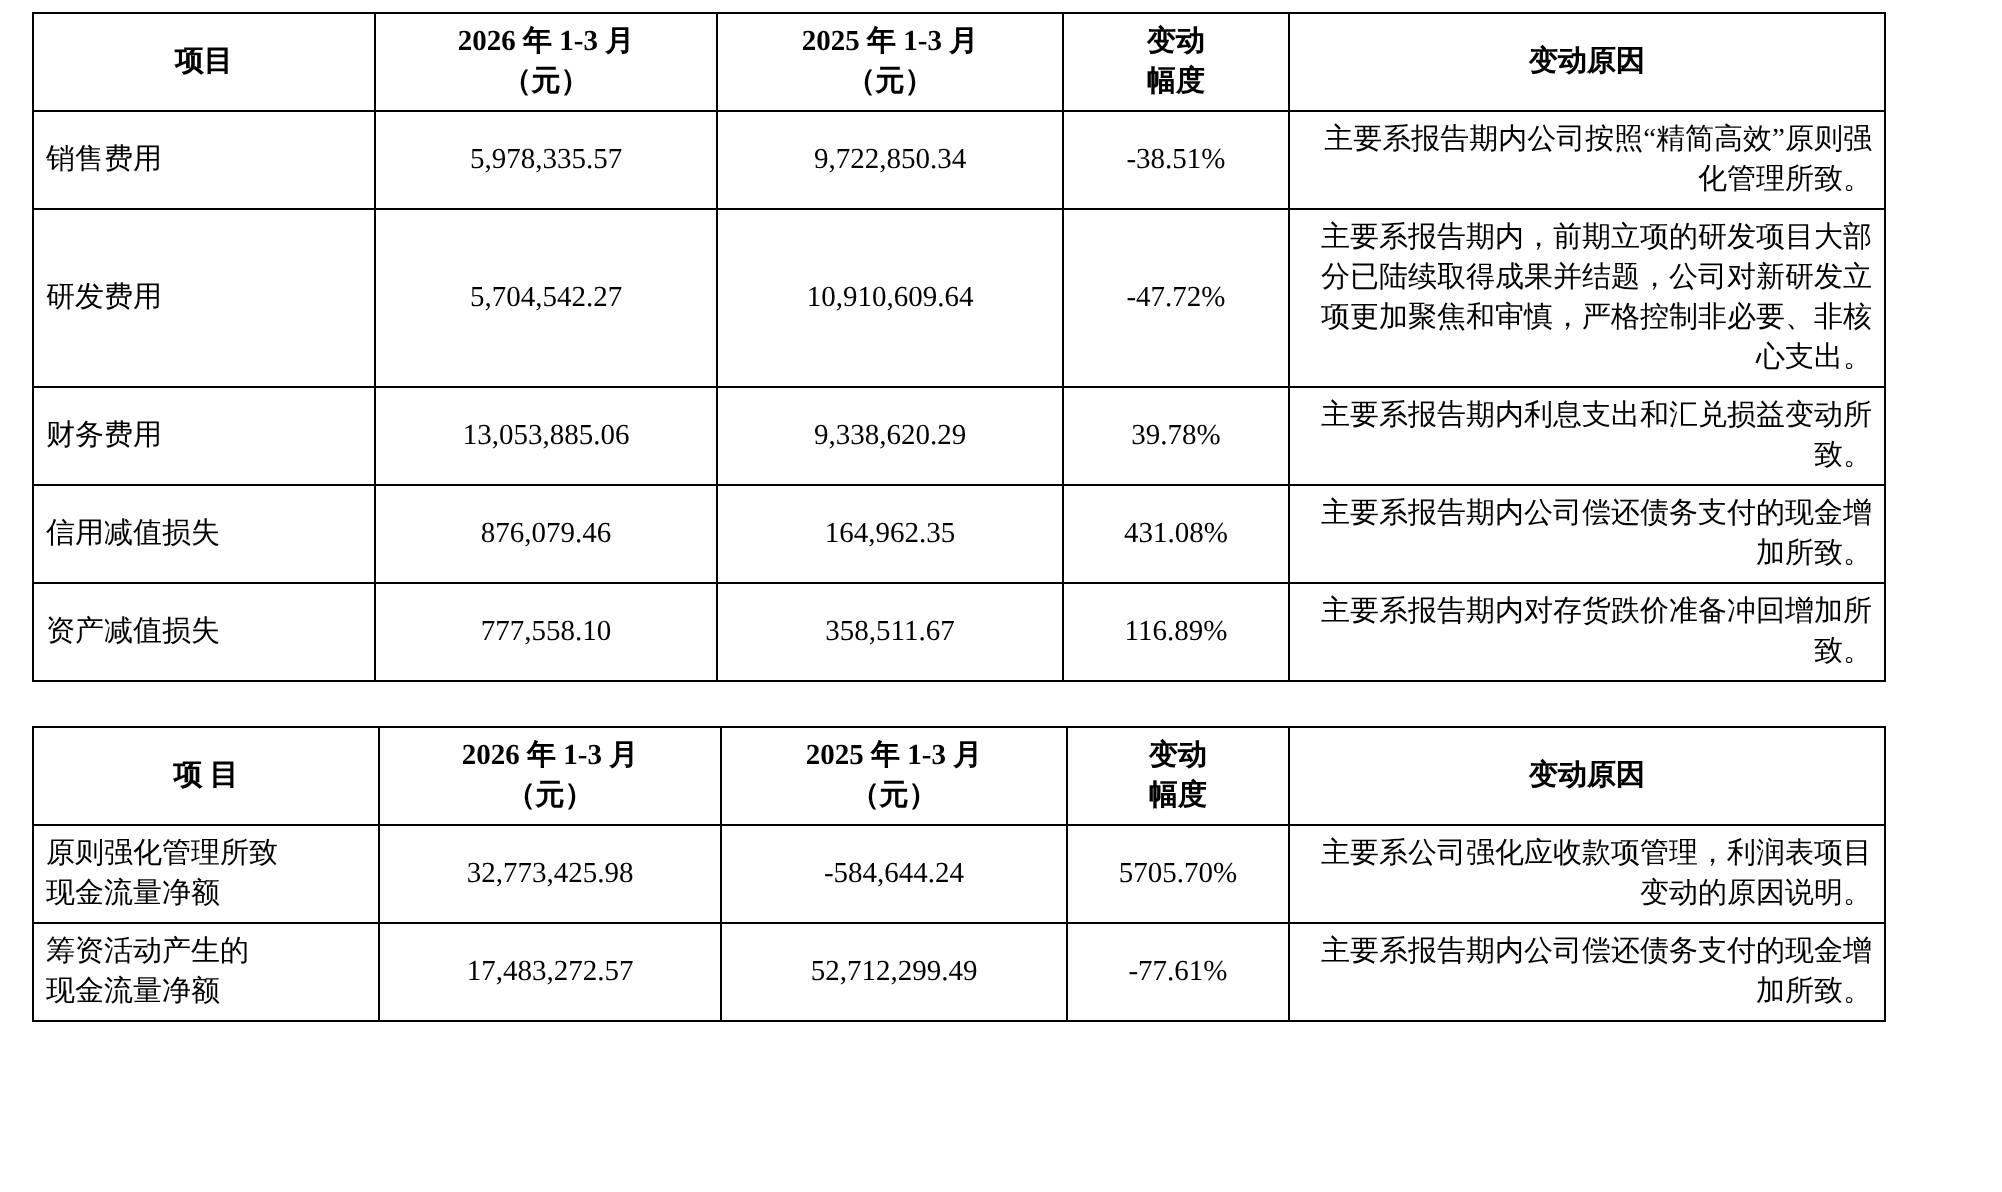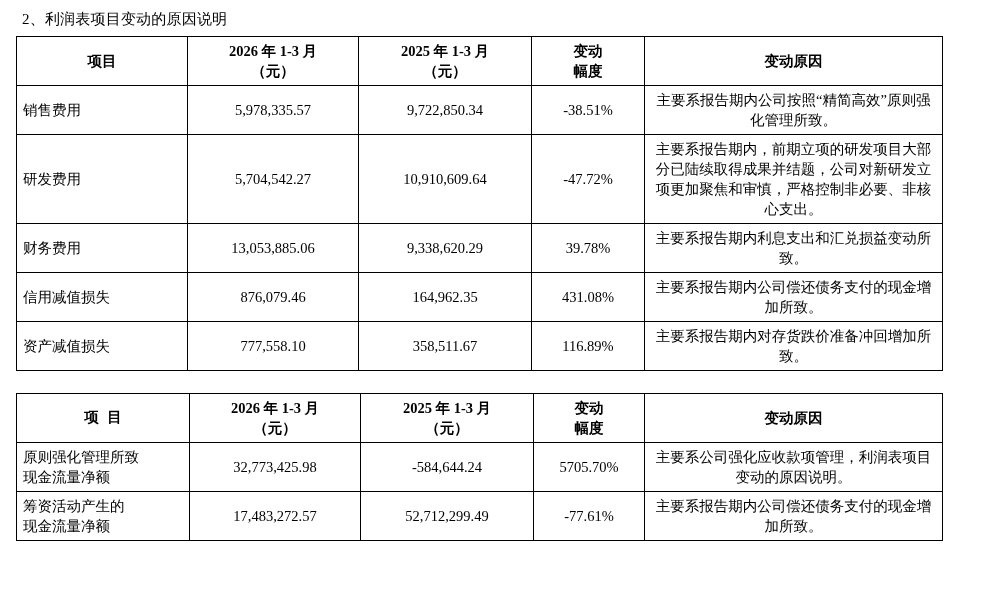--- a/index.html
+++ b/index.html
@@ -45,36 +45,35 @@
   table.doc-table th {
     font-weight: bold;
     text-align: center;
   }
   .c-item   { width: 158px; text-align: left; }
   .c-cur    { width: 158px; text-align: center; margin-top: 45px; }
   .c-prev   { width: 160px; text-align: center; }
   .c-rate   { width: 100px; text-align: center; }
   .c-reason { text-align: left; }
   .num { text-align: center; }
-  .reason { text-align: center; }
+  .reason { text-align: right; }
   .hdr-two-line { line-height: 20px; }
   .spacer { height: 22px; }
   .t2 td, .t2 th { padding-top: 5px; padding-bottom: 5px; }
   .t2 .c-item { width: 160px; }
   .t2 .c-cur { width: 158px; }
   .t2 .c-prev { width: 160px; }
   .t2 .c-rate { width: 98px; }
   .item-2line { line-height: 22px; }
 </style>
 </head>
 <body>
 
 <div class="page">
 
-  <div class="section-heading">2、利润表项目变动的原因说明</div>
 
   <table class="doc-table t1">
     <thead>
       <tr>
         <th class="c-item">项目</th>
         <th class="c-cur hdr-two-line">
           <div>2026 年 1-3 月</div>
           <div>（元）</div>
         </th>
         <th class="c-prev hdr-two-line">
@@ -126,21 +125,21 @@
       </tr>
     </tbody>
   </table>
 
   <div class="spacer"></div>
 
 
   <table class="doc-table t2">
     <thead>
       <tr>
-        <th class="c-item" style="text-align:center;font-family:Liberation Mono, monospace;">项  目</th>
+        <th class="c-item" style="text-align:center;">项  目</th>
         <th class="c-cur hdr-two-line">
           <div>2026 年 1-3 月</div>
           <div>（元）</div>
         </th>
         <th class="c-prev hdr-two-line">
           <div>2025 年 1-3 月</div>
           <div>（元）</div>
         </th>
         <th class="c-rate hdr-two-line">
           <div>变动</div>

